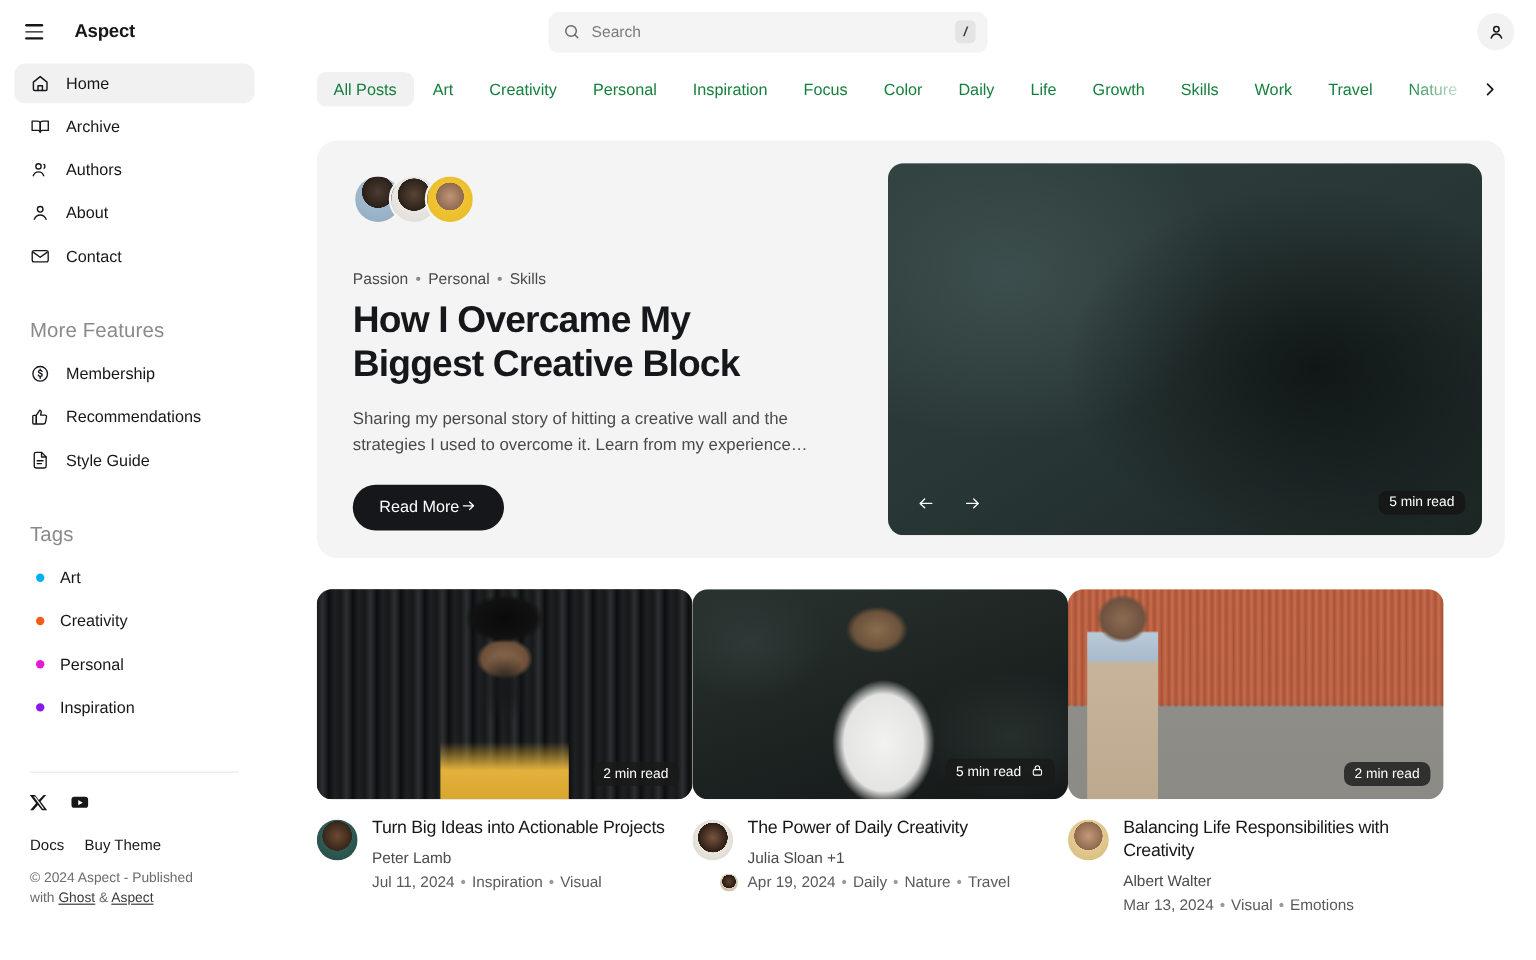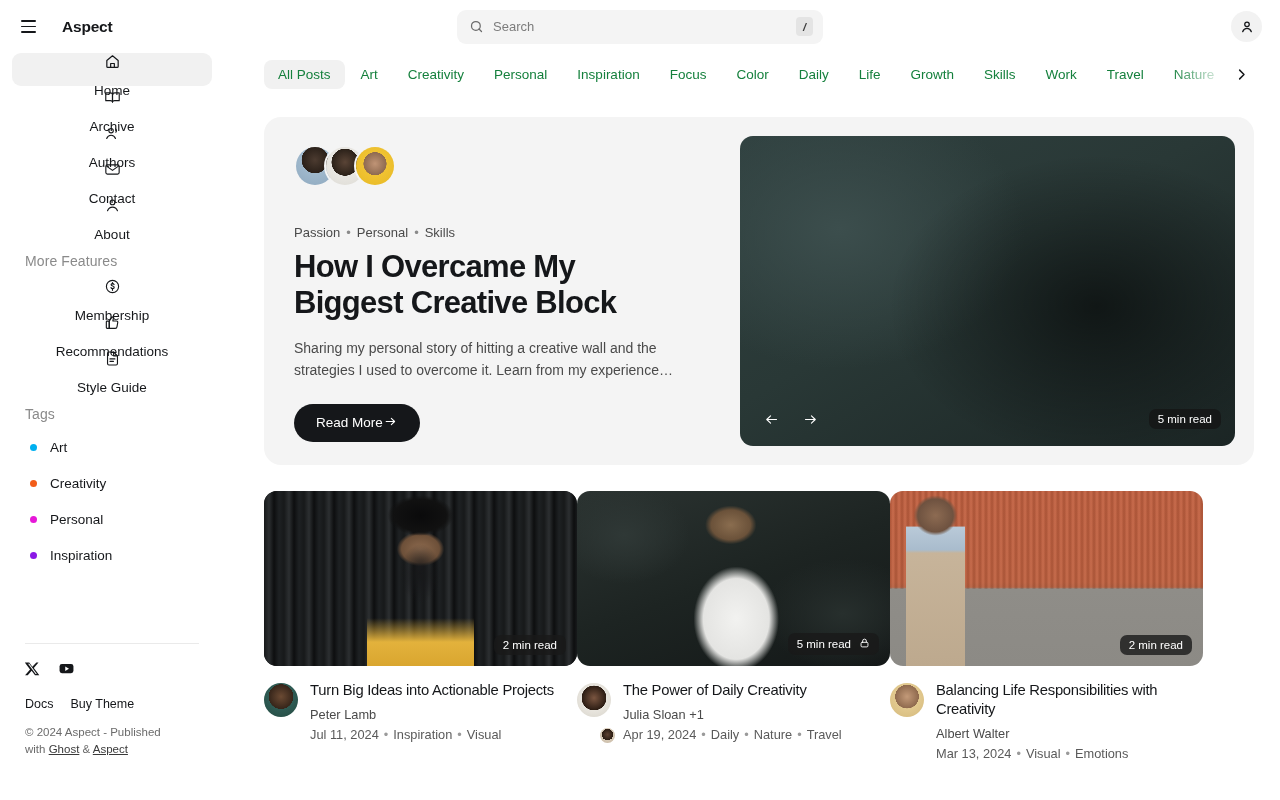--- a/index.html
+++ b/index.html
@@ -63,27 +63,27 @@
 
   
   .sidebar {
     width: 224px; flex: 0 0 224px; background: #fff;
     padding: 0 12px 0 12px; display: flex; flex-direction: column;
     position: relative;
   }
   .nav-item {
     display: flex; align-items: center; gap: 13px;
     height: 33px; padding: 0 13px; border-radius: 9px;
-    font-size: 13.5px; color: #15171a; cursor: pointer; margin-bottom: 3px; flex-direction: column;
+    font-size: 13.5px; color: #15171a; cursor: pointer; margin-bottom: 3px;
   }
   .nav-item.active { background: #f1f1f1; font-weight: 500; }
   .nav-item .ic { width: 17px; height: 17px; flex: 0 0 17px; display: flex; align-items: center; justify-content: center; }
   .section-label {
-    font-size: 14px; color: #8a8a8a; padding: 0 13px;
-    margin-top: 20px; margin-bottom: 9px; letter-spacing: 0.1px;
+    font-size: 17px; color: #8a8a8a; padding: 0 13px;
+    margin-top: 33px; margin-bottom: 9px; letter-spacing: 0.1px;
   }
   .tag-item {
     display: flex; align-items: center; gap: 13px;
     height: 33px; padding: 0 13px; border-radius: 9px;
     font-size: 13.5px; color: #15171a; cursor: pointer; margin-bottom: 3px;
   }
   .dot { width: 7px; height: 7px; border-radius: 50%; flex: 0 0 7px; margin-left: 5px; }
   .sb-spacer { flex: 1; }
   .sb-footer { padding: 0 13px 14px 13px; }
   .sb-divider { height: 1px; background: #eaeaea; margin: 0 13px 16px 13px; }
@@ -312,36 +312,36 @@
             <circle cx="10" cy="8" r="3.1"></circle>
             <path d="M3.8 19c1.2-3.1 3.7-4.6 6.2-4.6s5 1.5 6.2 4.6"></path>
             <path d="M16.4 5.6a3 3 0 0 1 .2 4.6"></path>
           </svg>
         </span>
         <span>Authors</span>
       </div>
 
       <div class="nav-item">
         <span class="ic">
+          <svg width="17" height="17" viewBox="0 0 24 24" fill="none" stroke="#15171a" stroke-width="1.6" stroke-linecap="round">
+            <circle cx="12" cy="7.6" r="3.3"></circle>
+            <path d="M5 19.4c1.4-3.4 4.1-5.1 7-5.1s5.6 1.7 7 5.1"></path>
+          </svg>
+        </span>
+        <span>About</span>
+      </div>
+
+      <div class="nav-item">
+        <span class="ic">
           <svg width="17" height="17" viewBox="0 0 24 24" fill="none" stroke="#15171a" stroke-width="1.6" stroke-linejoin="round">
             <rect x="2.6" y="5.4" width="18.8" height="13.2" rx="2.2"></rect>
             <path d="M3.6 7.2l8.4 6 8.4-6"></path>
           </svg>
         </span>
         <span>Contact</span>
-      </div>
-
-      <div class="nav-item">
-        <span class="ic">
-          <svg width="17" height="17" viewBox="0 0 24 24" fill="none" stroke="#15171a" stroke-width="1.6" stroke-linecap="round">
-            <circle cx="12" cy="7.6" r="3.3"></circle>
-            <path d="M5 19.4c1.4-3.4 4.1-5.1 7-5.1s5.6 1.7 7 5.1"></path>
-          </svg>
-        </span>
-        <span>About</span>
       </div>
 
       <div class="section-label">More Features</div>
 
       <div class="nav-item">
         <span class="ic">
           <svg width="17" height="17" viewBox="0 0 24 24" fill="none" stroke="#15171a" stroke-width="1.6" stroke-linecap="round">
             <circle cx="12" cy="12" r="8.6"></circle>
             <path d="M14.2 9.3c-.5-.9-1.3-1.3-2.2-1.3-1.2 0-2 .7-2 1.6 0 2.3 4.4 1.2 4.4 3.6 0 1-.9 1.8-2.2 1.8-1 0-1.9-.5-2.4-1.4"></path>
             <path d="M12 6.6v1.4M12 15.9v1.5"></path>

